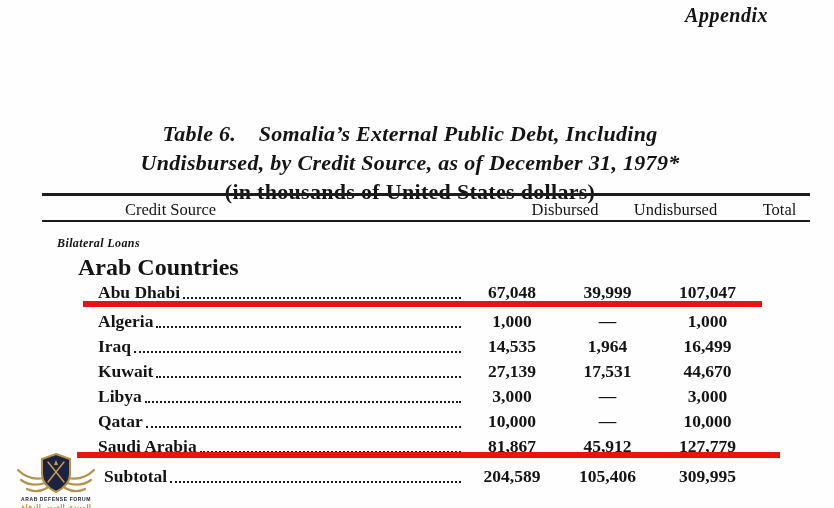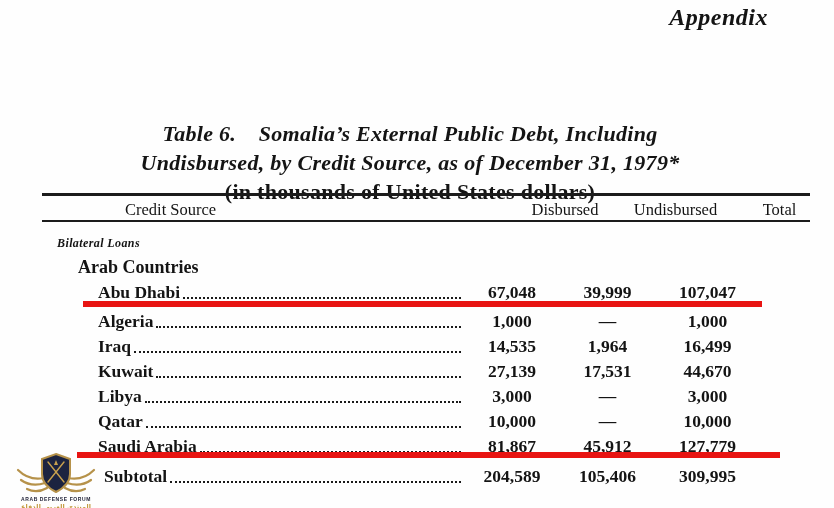--- a/index.html
+++ b/index.html
@@ -4,21 +4,21 @@
 <style>
   html,body{margin:0;padding:0;}
   body{
     width:834px;height:508px;position:relative;overflow:hidden;
     background:#fefefe;
     font-family:"Liberation Serif","DejaVu Serif",serif;
     color:#141414;
   }
   .appendix{
     position:absolute;top:4px;right:66px;
-    font-size:24px;font-style:italic;font-weight:700;letter-spacing:.5px;margin-left:20px;
+    font-size:20px;font-style:italic;font-weight:700;letter-spacing:.5px;margin-left:20px;
   }
   .title-block{
     position:absolute;left:40px;top:82px;width:740px;text-align:center;margin-top:37px;
   }
   .title-line{font-size:22px;font-weight:700;font-style:italic;line-height:29px;letter-spacing:.3px;}
   .title-line.roman{font-style:normal;}
   
   .tbl{position:absolute;left:42px;top:190px;width:768px;}
   .rule{background:#1c1c1c;width:100%;}
   .rule-top{height:3px;margin-top:3px;}
@@ -27,21 +27,21 @@
   .hdr .hname{flex:1;padding-left:83px;}
   .cell{width:90px;text-align:center;}
   .cell.c2{width:101px;}
   .cell.c3{width:99px;}
   .hdr .hc1,.hdr .hc2,.hdr .hc3{text-align:center;}
   .hdr .hc1{width:90px;}
   .hdr .hc2{width:101px;transform:translateX(15px);}
   .hdr .hc3{width:99px;transform:translateX(19px);}
   .body-rows{padding-right:53px;font-size:17.5px;font-weight:700;}
   .sect{margin-top:9px;height:24px;line-height:24px;font-size:12px;font-style:italic;font-weight:700;padding-left:15px;letter-spacing:.4px;}
-  .subsect{height:25px;line-height:25px;font-size:18px;font-weight:700;padding-left:36px;}
+  .subsect{height:25px;line-height:25px;font-size:24px;font-weight:700;padding-left:36px;}
   .row{display:flex;height:25px;line-height:25px;}
   .row.first{margin-bottom:4px;}
   .row .rname{padding-left:56px;white-space:nowrap;}
   .row.subtotal{margin-top:4px;height:26px;line-height:26px;}
   .row.subtotal .rname{padding-left:62px;}
   .leader{flex:1;border-bottom:2px dotted #1a1a1a;align-self:flex-end;margin:0 6px 6px 3px;min-width:10px;}
   .cell.dash{text-align:center;}
   
   .hl{position:absolute;height:6px;background:#e81412;}
   .hl1{left:83px;top:301px;width:679px;}

